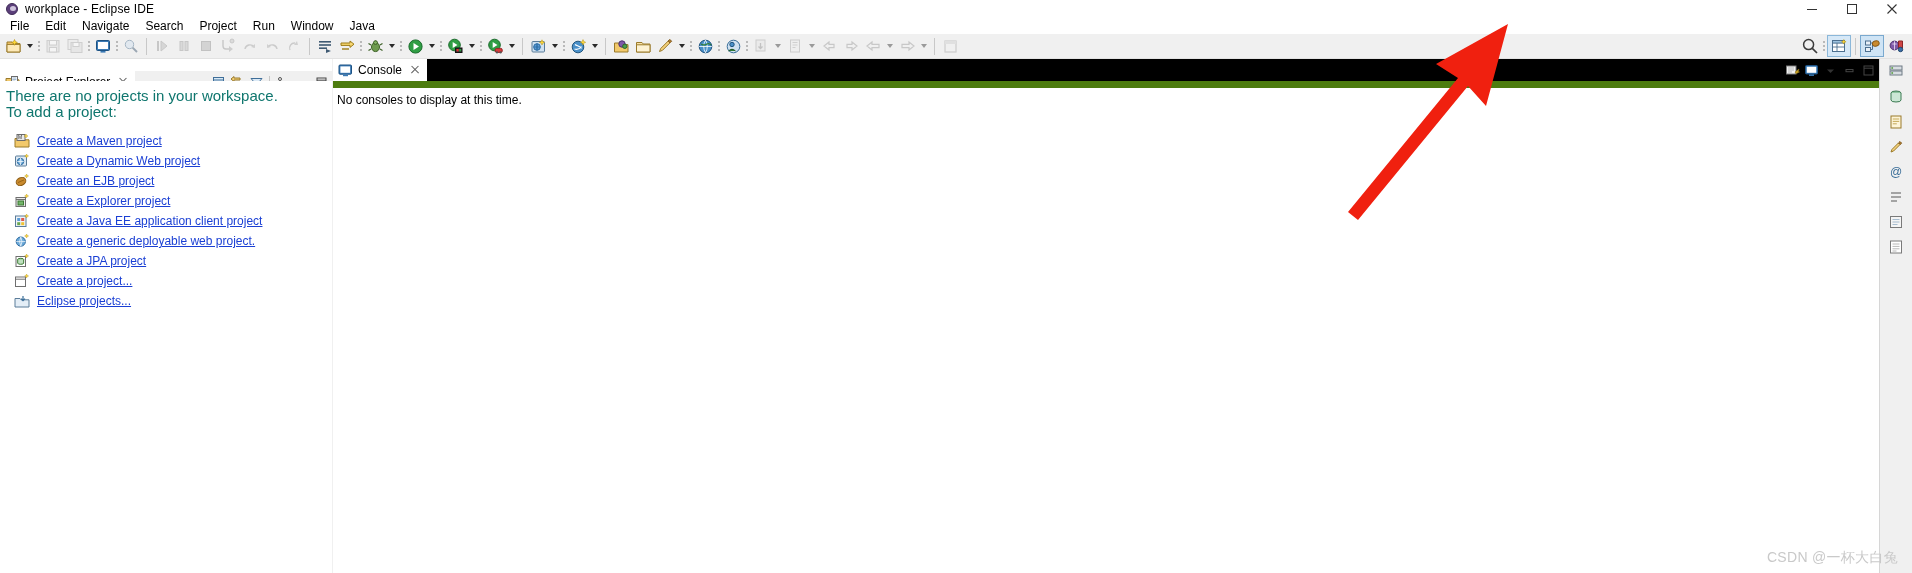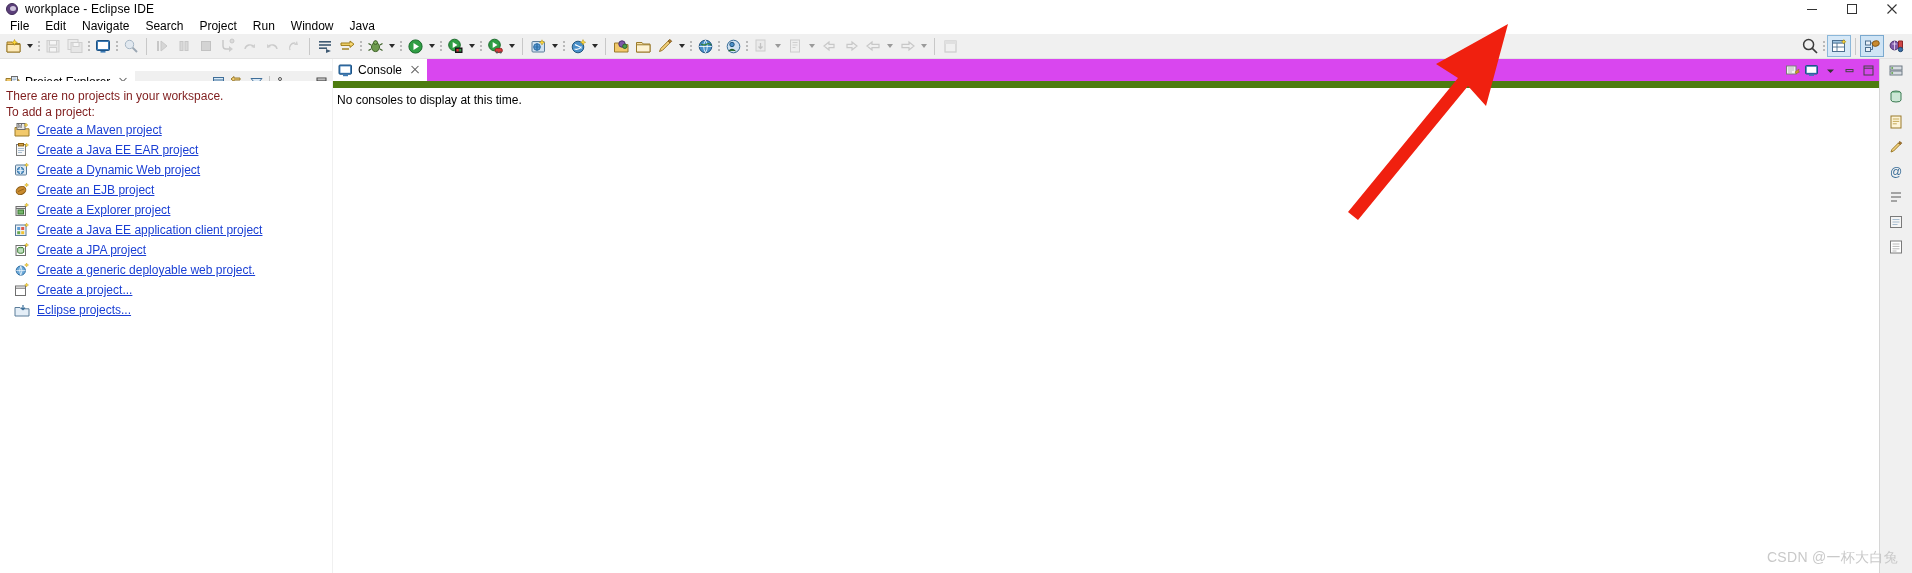--- a/index.html
+++ b/index.html
@@ -106,33 +106,33 @@
     content: ""; position: absolute; left: 1px; top: 5px; width: 10px; height: 1.3px; background: #404040;
   }
   .tab-close:before { transform: rotate(45deg); }
   .tab-close:after { transform: rotate(-45deg); }
 
   .view-tools { position: absolute; right: 2px; bottom: 1px; display: flex; align-items: center; gap: 1px; }
   .vt-btn { width: 18px; height: 19px; display: flex; align-items: center; justify-content: center; }
   .vt-sep { width: 1px; height: 14px; background: #c6c6c6; margin: 0 3px; }
 
   .leftview-body { position: absolute; top: 22px; left: 0; right: 0; bottom: 0; background: #ffffff; padding: 7px 0 0 6px; }
-  .hint-line { font-size: 12px; color: #7f1d1d; line-height: 16px; }
-  .links { }
+  .hint-line { font-size: 15px; color: #0f766e; line-height: 16px; }
+  .links { margin-top: 11px; }
   .link-row { display: flex; align-items: center; height: 20px; gap: 7px; padding-left: 8px; }
   .link-ico { width: 16px; height: 16px; flex: 0 0 auto; position: relative; }
   .link-text {
     font-size: 12px; color: #1a3fd4; text-decoration: underline; white-space: nowrap; cursor: pointer;
   }
 
   
   .consoleview {
     position: absolute; left: 333px; top: 0; width: 1546px; height: 514px; background: #ffffff;
   }
-  .console-tabrow { position: relative; height: 22px; background: #d946ef; display: flex; align-items: flex-start; }
+  .console-tabrow { position: relative; height: 22px; background: #000000; display: flex; align-items: flex-start; }
   .console-body {
     position: absolute; top: 22px; left: 0; right: 0; bottom: 0;
     background: #ffffff; border-top: 7px solid #4d7c0f; padding: 5px 0 0 4px;
   }
   .console-msg { font-size: 12px; color: #000; }
 
   
   .rightbar {
     position: absolute; right: 0; top: 0; width: 33px; height: 514px;
     background: #f0f0f0; border-left: 1px solid #d6d6d6;
@@ -606,31 +606,20 @@
               <svg width="16" height="16" viewBox="0 0 16 16">
                 <path d="M1 5.5 h5 l1.1 1.3 H15 v7.2 H1 Z" fill="#f2c96b" stroke="#9a7a2a"></path>
                 <rect x="3" y="1.5" width="8" height="6" fill="#e8e8e8" stroke="#6b6b6b"></rect>
                 <text x="4" y="6.3" font-size="5" fill="#3b3b3b" font-family="sans-serif">M</text>
                 <path d="M12 1 l.6 1.4 1.4 .6 -1.4 .6 -.6 1.4 -.6 -1.4 -1.4 -.6 1.4 -.6 Z" fill="#ffd93b" stroke="#b38f12" stroke-width=".4"></path>
               </svg>
             </span>
             <span class="link-text">Create a Maven project</span>
           </div>
 
-          <div class="link-row">
-            <span class="link-ico">
-              <svg width="16" height="16" viewBox="0 0 16 16">
-                <rect x="2.5" y="2.5" width="9" height="11" fill="#f7f7f7" stroke="#7a7a7a"></rect>
-                <rect x="4.5" y="1.5" width="5" height="2.4" fill="#d4a34a" stroke="#8a5f13"></rect>
-                <path d="M4 6.5 h6 M4 8.5 h6 M4 10.5 h4" stroke="#9fb7cc" stroke-width=".9"></path>
-                <path d="M12.6 1 l.6 1.4 1.4 .6 -1.4 .6 -.6 1.4 -.6 -1.4 -1.4 -.6 1.4 -.6 Z" fill="#ffd93b" stroke="#b38f12" stroke-width=".4"></path>
-              </svg>
-            </span>
-            <span class="link-text">Create a Java EE EAR project</span>
-          </div>
 
           <div class="link-row">
             <span class="link-ico">
               <svg width="16" height="16" viewBox="0 0 16 16">
                 <rect x="1.5" y="3" width="11" height="10" rx="1" fill="#dbe8f3" stroke="#5b7c99"></rect>
                 <circle cx="6.5" cy="8.5" r="3.2" fill="#6aa8d8" stroke="#2d6ca2"></circle>
                 <path d="M3.3 8.5 h6.4 M6.5 5.3 a4.5 6.4 0 0 1 0 6.4 a4.5 6.4 0 0 1 0 -6.4" stroke="#ffffff" fill="none" stroke-width=".7"></path>
                 <path d="M12.6 1 l.6 1.4 1.4 .6 -1.4 .6 -.6 1.4 -.6 -1.4 -1.4 -.6 1.4 -.6 Z" fill="#ffd93b" stroke="#b38f12" stroke-width=".4"></path>
               </svg>
             </span>
@@ -670,38 +659,38 @@
                 <rect x="7.2" y="9.2" width="3" height="3" fill="#f1c232"></rect>
                 <path d="M12.6 1 l.6 1.4 1.4 .6 -1.4 .6 -.6 1.4 -.6 -1.4 -1.4 -.6 1.4 -.6 Z" fill="#ffd93b" stroke="#b38f12" stroke-width=".4"></path>
               </svg>
             </span>
             <span class="link-text">Create a Java EE application client project</span>
           </div>
 
           <div class="link-row">
             <span class="link-ico">
               <svg width="16" height="16" viewBox="0 0 16 16">
+                <circle cx="6.8" cy="8.6" r="4.6" fill="#6aa8d8" stroke="#2d6ca2"></circle>
+                <path d="M2.2 8.6 h9.2 M6.8 4 a6 8 0 0 1 0 9.2 a6 8 0 0 1 0 -9.2" stroke="#ffffff" fill="none" stroke-width=".7"></path>
+                <path d="M12.6 1 l.6 1.4 1.4 .6 -1.4 .6 -.6 1.4 -.6 -1.4 -1.4 -.6 1.4 -.6 Z" fill="#ffd93b" stroke="#b38f12" stroke-width=".4"></path>
+              </svg>
+            </span>
+            <span class="link-text">Create a generic deployable web project.</span>
+          </div>
+
+          <div class="link-row">
+            <span class="link-ico">
+              <svg width="16" height="16" viewBox="0 0 16 16">
                 <rect x="2" y="3.5" width="9.5" height="10" fill="#ffffff" stroke="#6f6f6f"></rect>
                 <ellipse cx="6.7" cy="6.5" rx="3" ry="1.2" fill="#8bc48b" stroke="#3c7a34"></ellipse>
                 <path d="M3.7 6.5 v3.6 a3 1.2 0 0 0 6 0 V6.5" fill="#bfe0bf" stroke="#3c7a34"></path>
                 <path d="M12.6 1 l.6 1.4 1.4 .6 -1.4 .6 -.6 1.4 -.6 -1.4 -1.4 -.6 1.4 -.6 Z" fill="#ffd93b" stroke="#b38f12" stroke-width=".4"></path>
               </svg>
             </span>
             <span class="link-text">Create a JPA project</span>
-          </div>
-
-          <div class="link-row">
-            <span class="link-ico">
-              <svg width="16" height="16" viewBox="0 0 16 16">
-                <circle cx="6.8" cy="8.6" r="4.6" fill="#6aa8d8" stroke="#2d6ca2"></circle>
-                <path d="M2.2 8.6 h9.2 M6.8 4 a6 8 0 0 1 0 9.2 a6 8 0 0 1 0 -9.2" stroke="#ffffff" fill="none" stroke-width=".7"></path>
-                <path d="M12.6 1 l.6 1.4 1.4 .6 -1.4 .6 -.6 1.4 -.6 -1.4 -1.4 -.6 1.4 -.6 Z" fill="#ffd93b" stroke="#b38f12" stroke-width=".4"></path>
-              </svg>
-            </span>
-            <span class="link-text">Create a generic deployable web project.</span>
           </div>
 
           <div class="link-row">
             <span class="link-ico">
               <svg width="16" height="16" viewBox="0 0 16 16">
                 <rect x="1.5" y="4" width="10" height="9.5" fill="#ffffff" stroke="#6f6f6f"></rect>
                 <path d="M1.5 6.2 h10" stroke="#6f6f6f"></path>
                 <path d="M12.6 1 l.6 1.4 1.4 .6 -1.4 .6 -.6 1.4 -.6 -1.4 -1.4 -.6 1.4 -.6 Z" fill="#ffd93b" stroke="#b38f12" stroke-width=".4"></path>
               </svg>
             </span>

